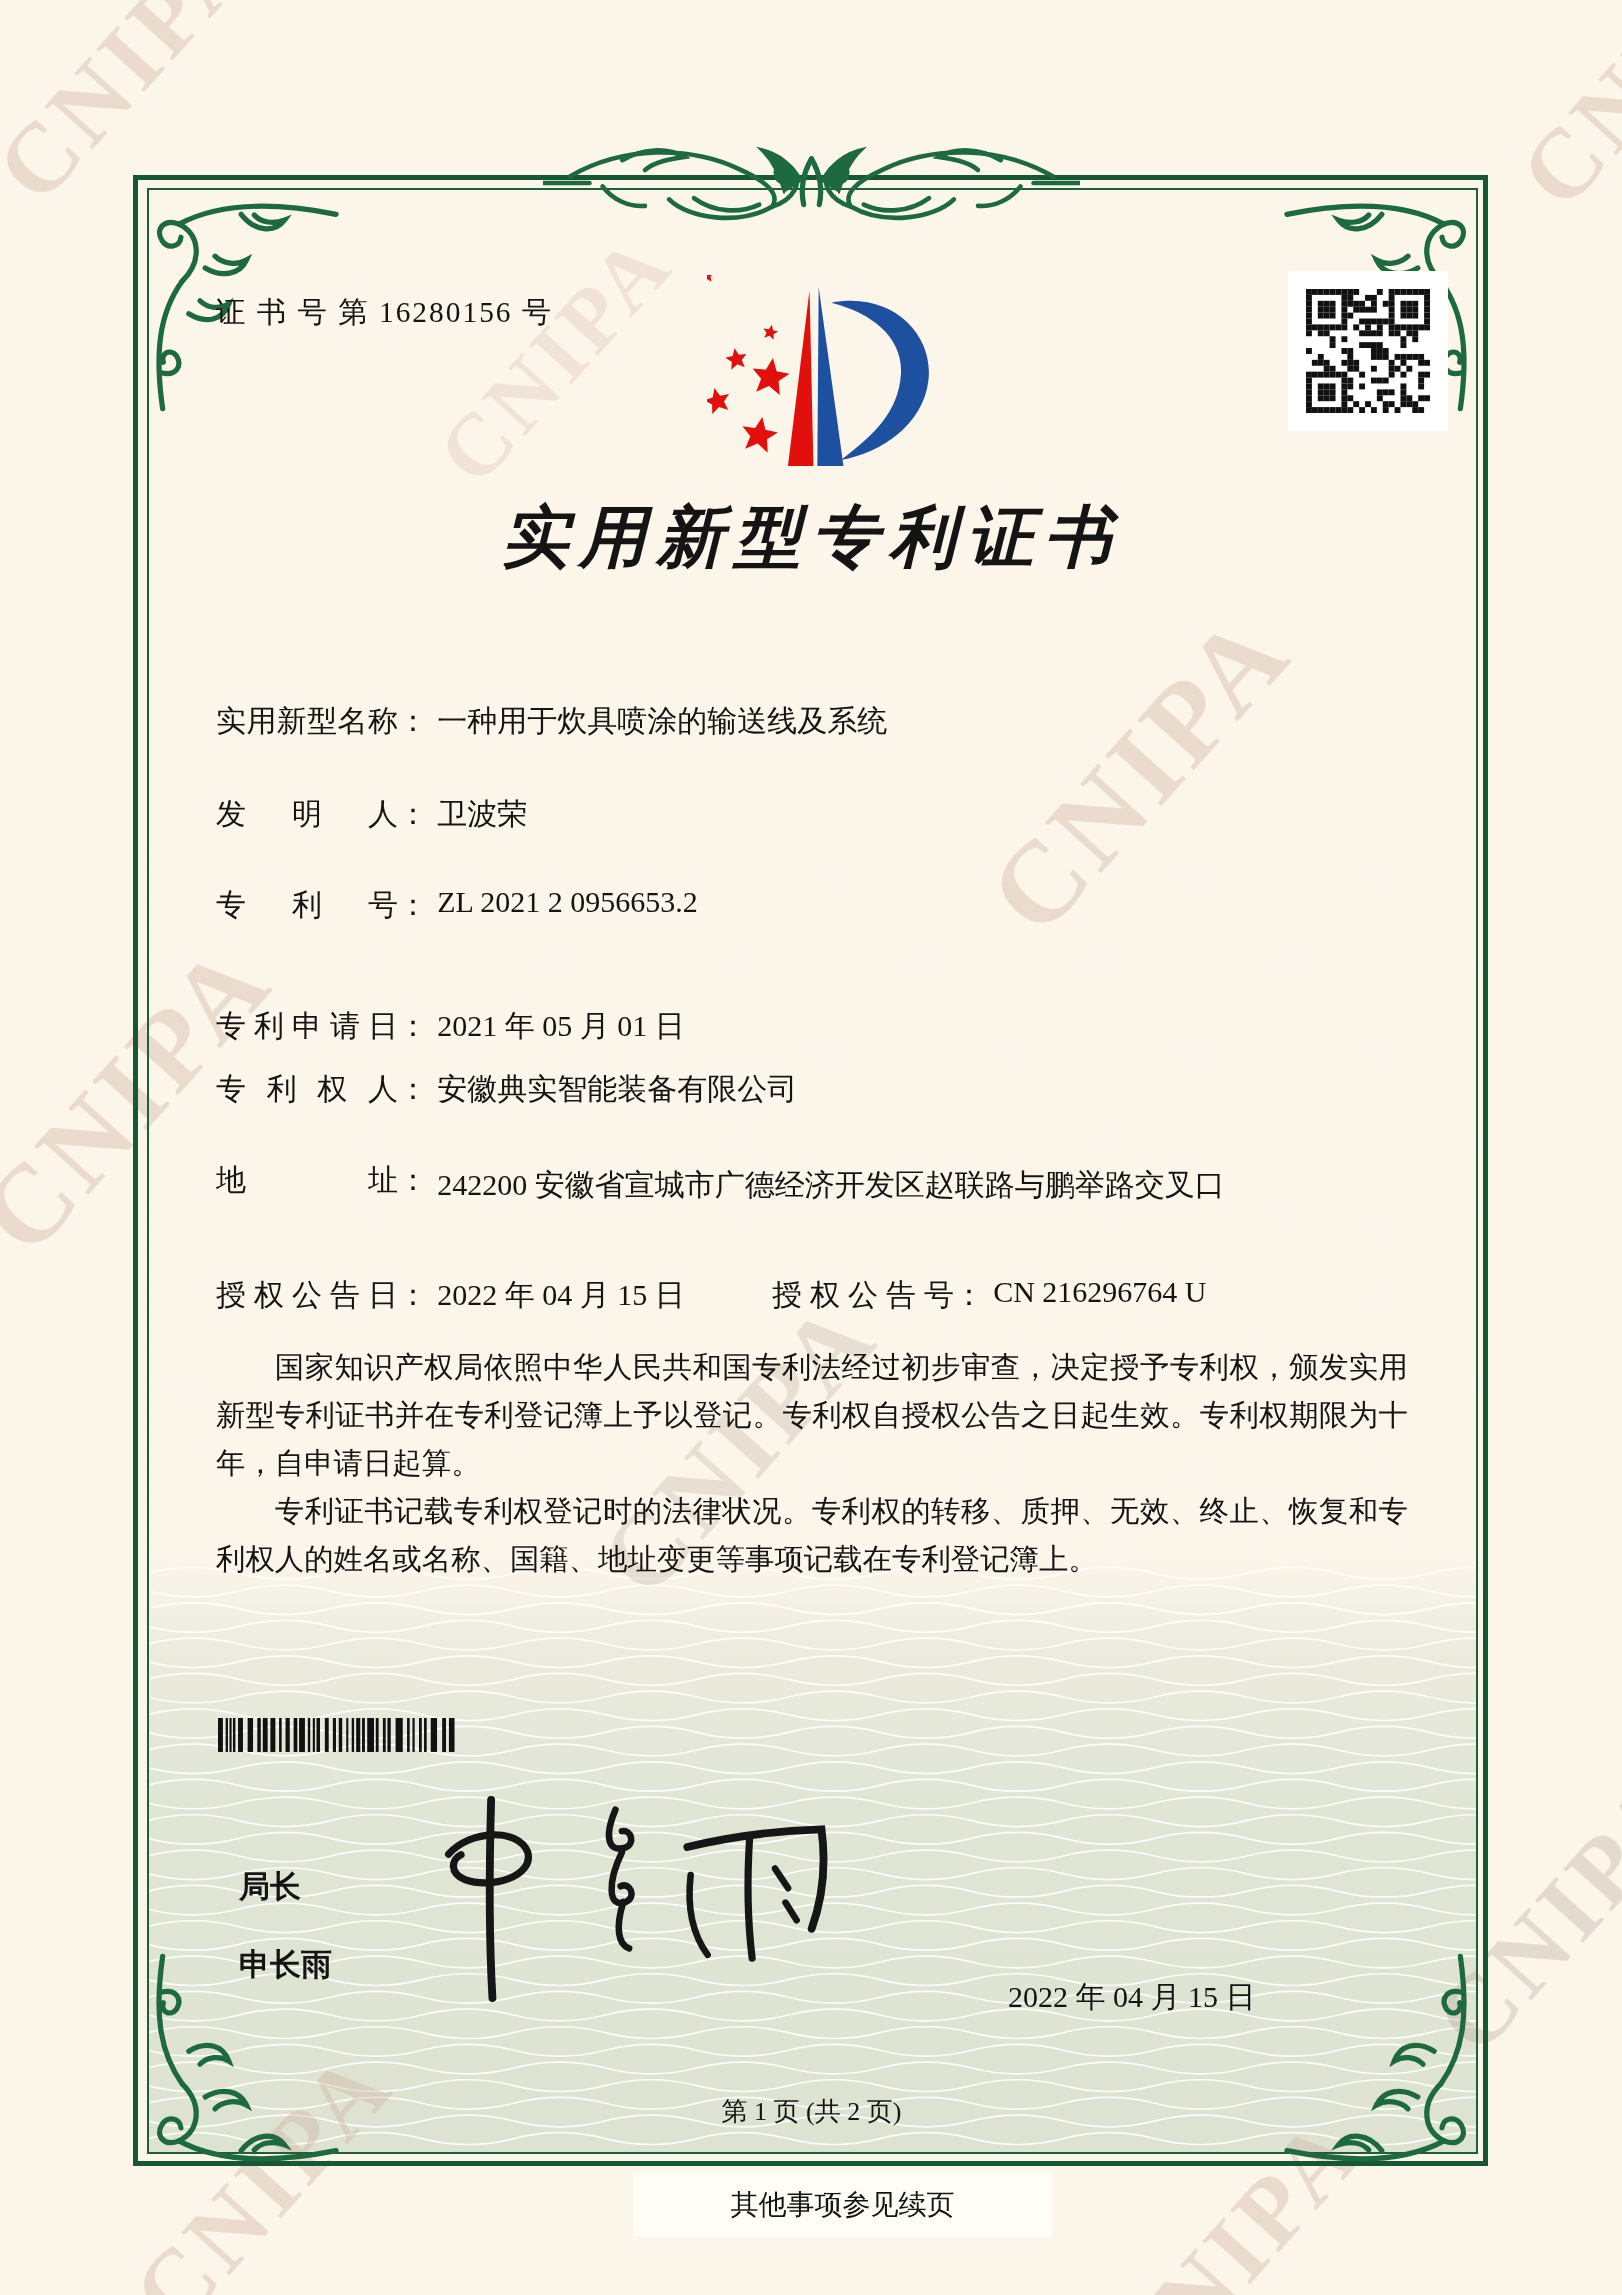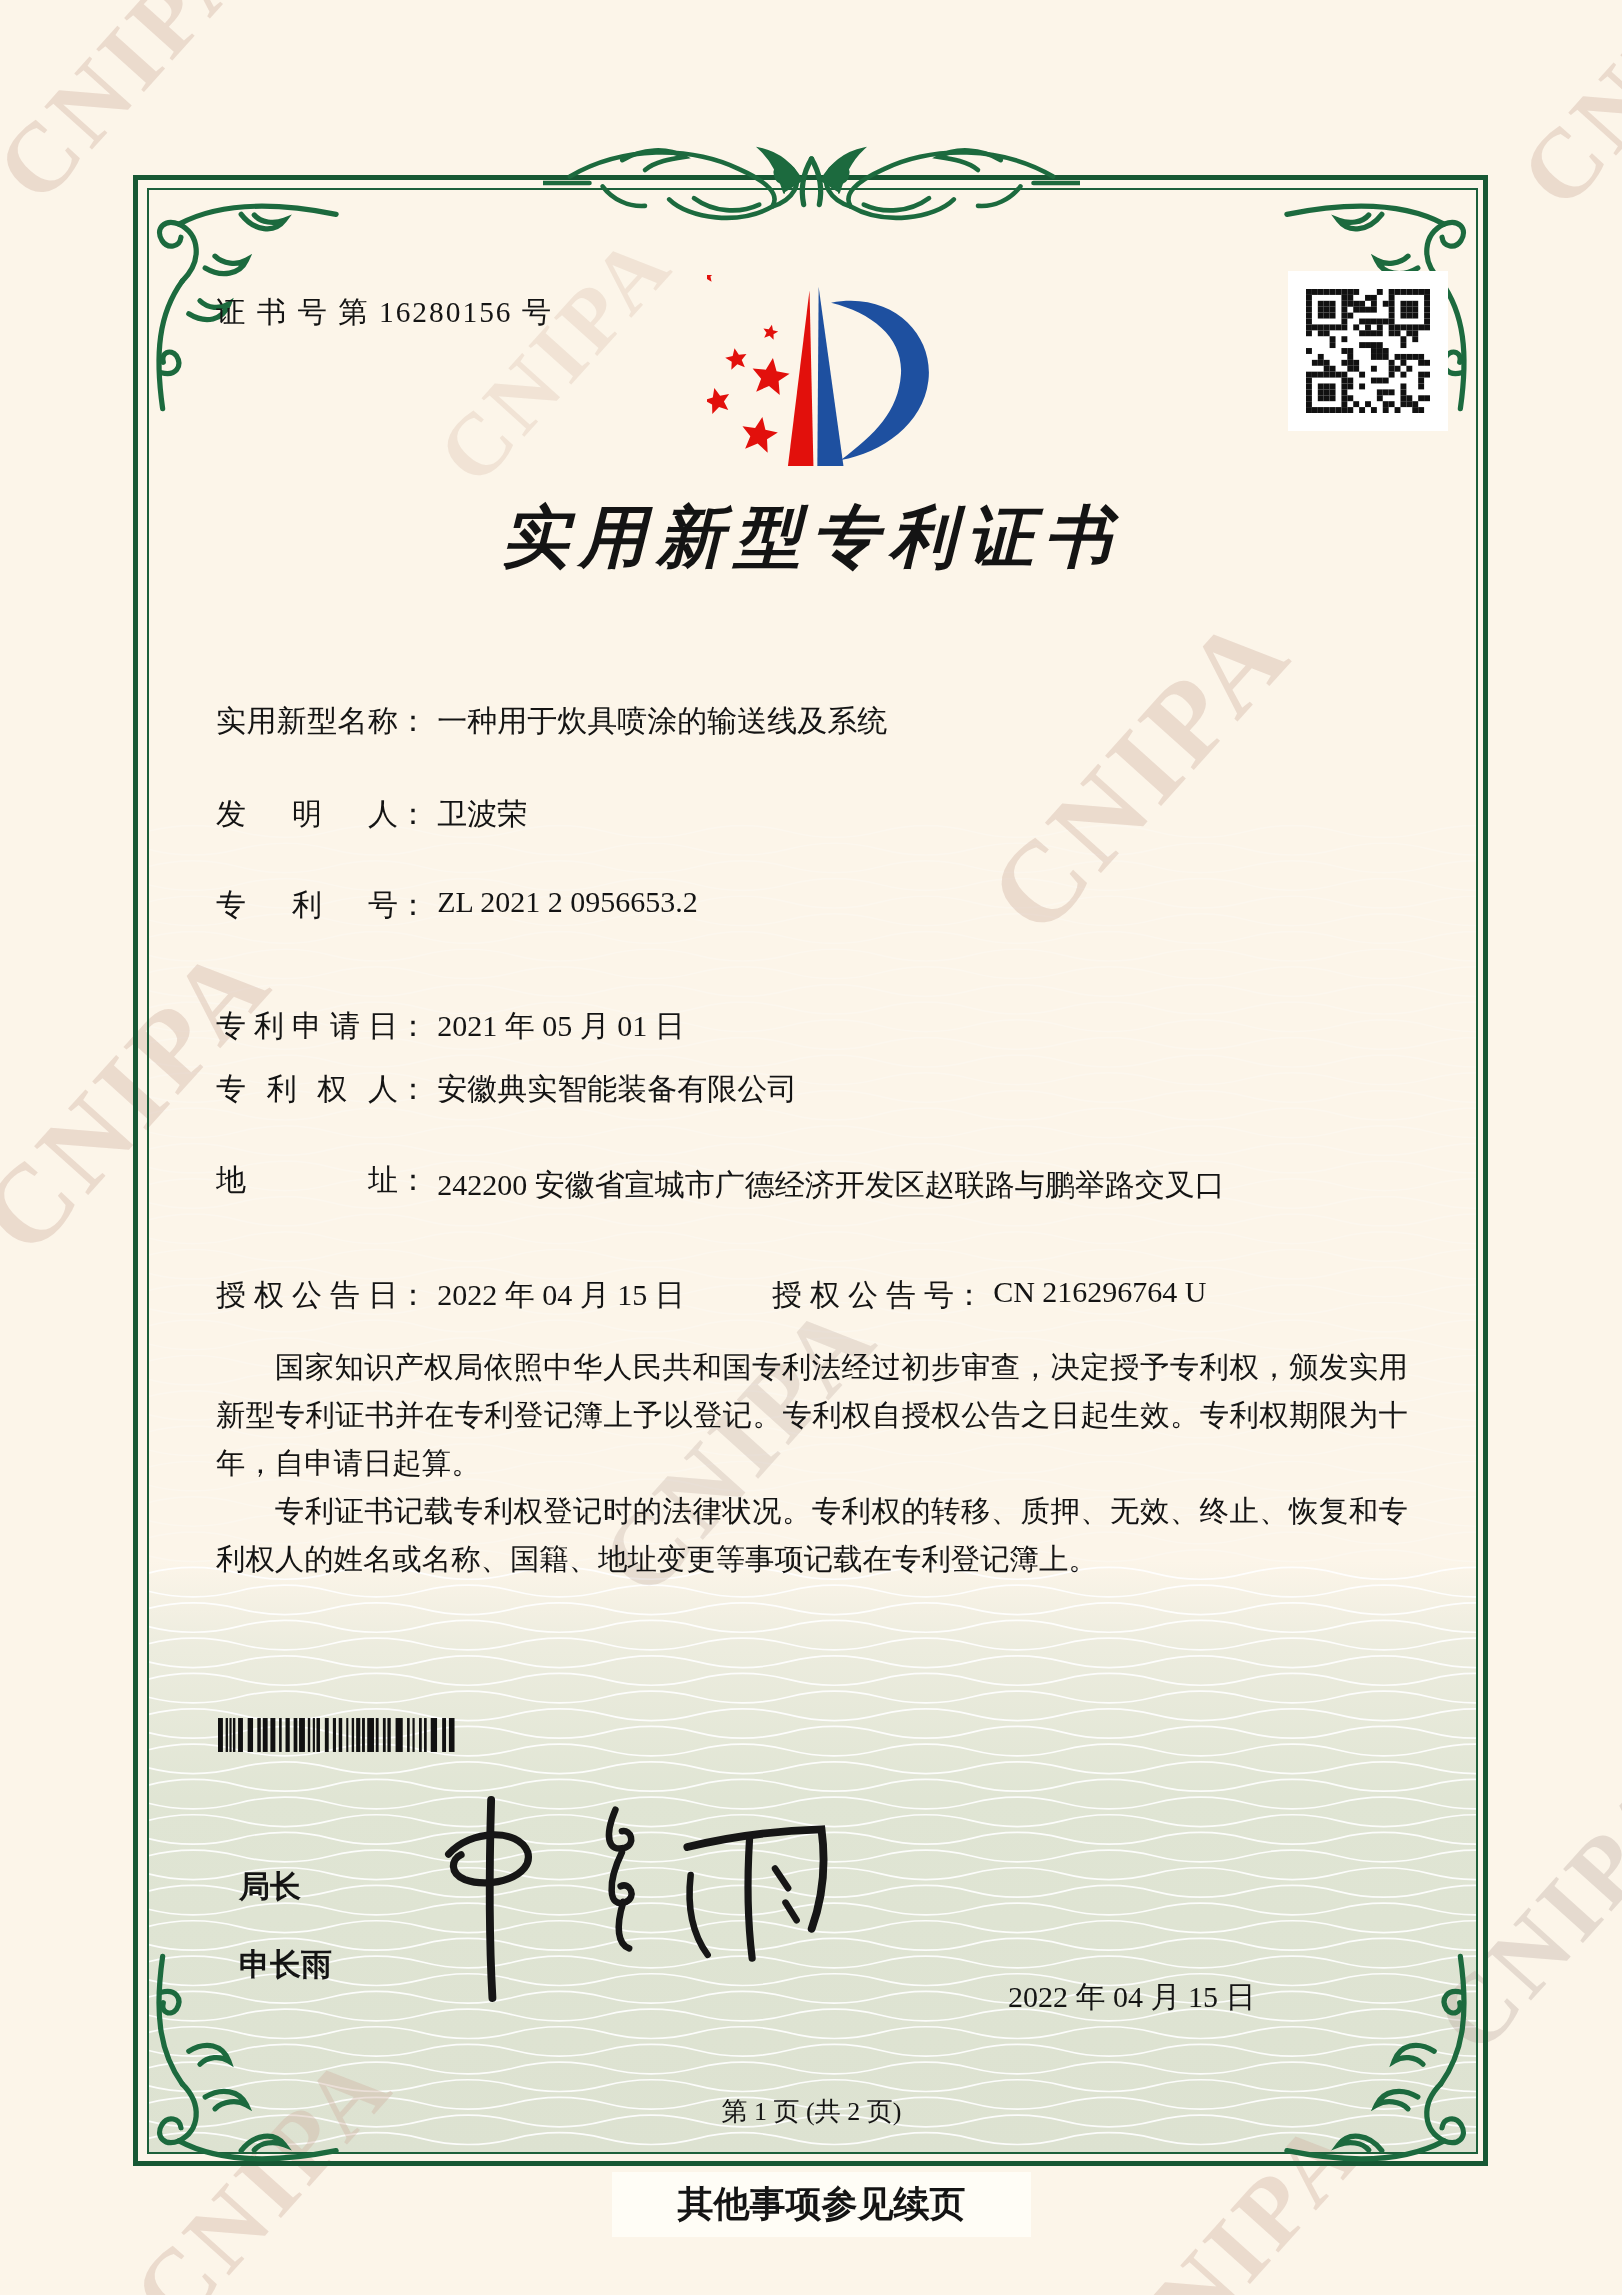--- a/index.html
+++ b/index.html
@@ -41,22 +41,22 @@
   .auth2{position:absolute;left:556px;top:0;}
   .paras{position:absolute;left:216px;top:1343px;width:1192px;}
   .paras p{margin:0;font-size:29.4px;line-height:48px;text-align:justify;text-indent:2em;}
   #barcode{position:absolute;left:218px;top:1718px;}
   .signer{position:absolute;left:239px;top:1851px;font-family:"Liberation Sans","DejaVu Sans",sans-serif;
           font-size:31px;font-weight:bold;line-height:1;}
   .signer div{margin-bottom:47px;margin-top:20px;}
   #signature{position:absolute;left:393px;top:1790px;}
   .gdate{position:absolute;left:1008px;top:1977px;font-size:30px;}
   .pageno{position:absolute;left:0;width:1623px;top:2094px;text-align:center;font-size:26px;}
-  .footer-strip{position:absolute;left:612px;top:2172px;width:419px;height:65px;background:#fffdf6;
-     z-index:7;display:flex;align-items:center;justify-content:center;font-size:36px;font-weight:bold;}
+  .footer-strip{position:absolute;left:633px;top:2172px;width:419px;height:65px;background:#fffdf6;
+     z-index:7;display:flex;align-items:center;justify-content:center;font-size:28px;}
   .qrbox{position:absolute;left:1288px;top:271px;width:160px;height:160px;background:#ffffff;}
   #qr{position:absolute;left:18.3px;top:18.3px;}
   .logo{position:absolute;left:707px;top:275px;}
 </style>
 </head>
 <body>
 
 <div class="page">
 
   <span class="wm wm1">CNIPA</span>

